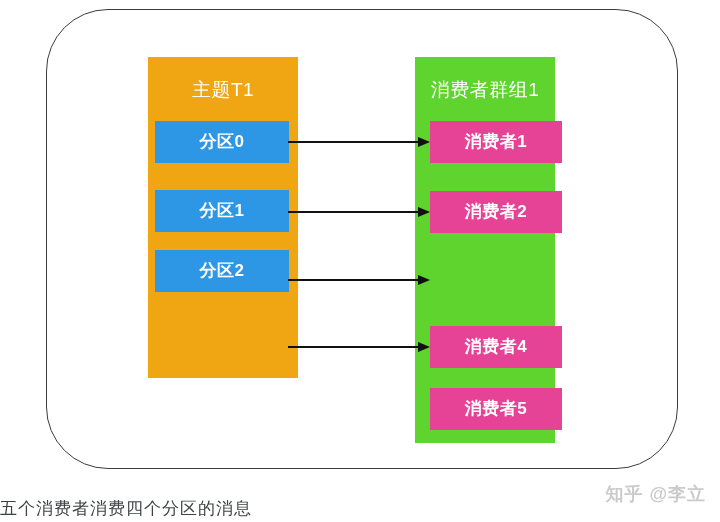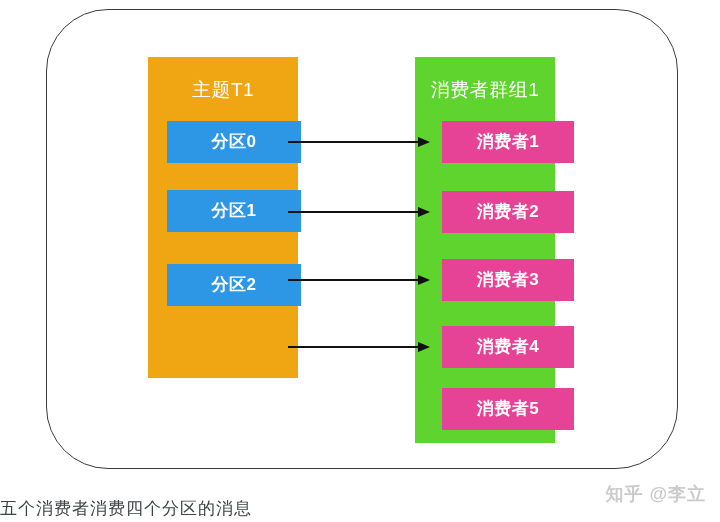--- a/index.html
+++ b/index.html
@@ -38,24 +38,24 @@
   }
   .col-title{
     position:absolute;left:0;top:20px;width:100%;
     text-align:center;color:var(--box-label-text);
     font-weight:normal;font-size:19px;letter-spacing:.5px;
   }
 
   .node{
     position:absolute;height:42px;line-height:42px;
     text-align:center;color:var(--box-label-text);
-    font-weight:bold;font-size:17px;letter-spacing:.5px;margin-left:12px;
+    font-weight:bold;font-size:17px;letter-spacing:.5px;
   }
   .partition{left:155px;width:134px;background:var(--partition-fill);}
-  .p0{top:121px}.p1{top:190px}.p2{top:264px}.p3{top:322px}
+  .p0{top:121px}.p1{top:190px}.p2{top:250px}.p3{top:322px}
 
   .consumer{left:430px;width:132px;background:var(--consumer-fill);}
   .c0{top:121px}.c1{top:191px}.c2{top:259px}.c3{top:326px}.c4{top:388px}
 
   .arrow{
     position:absolute;left:288px;width:130px;height:2px;
     background:var(--arrow);
   }
   .arrow::after{
     content:"";position:absolute;right:-12px;top:-4px;
@@ -89,21 +89,20 @@
   </div>
   <div class="node partition p0">分区0</div>
   <div class="node partition p1">分区1</div>
   <div class="node partition p2">分区2</div>
 
   <div class="col group-box">
     <div class="col-title">消费者群组1</div>
   </div>
   <div class="node consumer c0">消费者1</div>
   <div class="node consumer c1">消费者2</div>
-  <div class="node consumer c2">消费者3</div>
   <div class="node consumer c3">消费者4</div>
   <div class="node consumer c4">消费者5</div>
 
   <div class="arrow a0"></div>
   <div class="arrow a1"></div>
   <div class="arrow a2"></div>
   <div class="arrow a3"></div>
 
   <div class="caption">五个消费者消费四个分区的消息</div>
   <div class="watermark">知乎 @李立</div>

